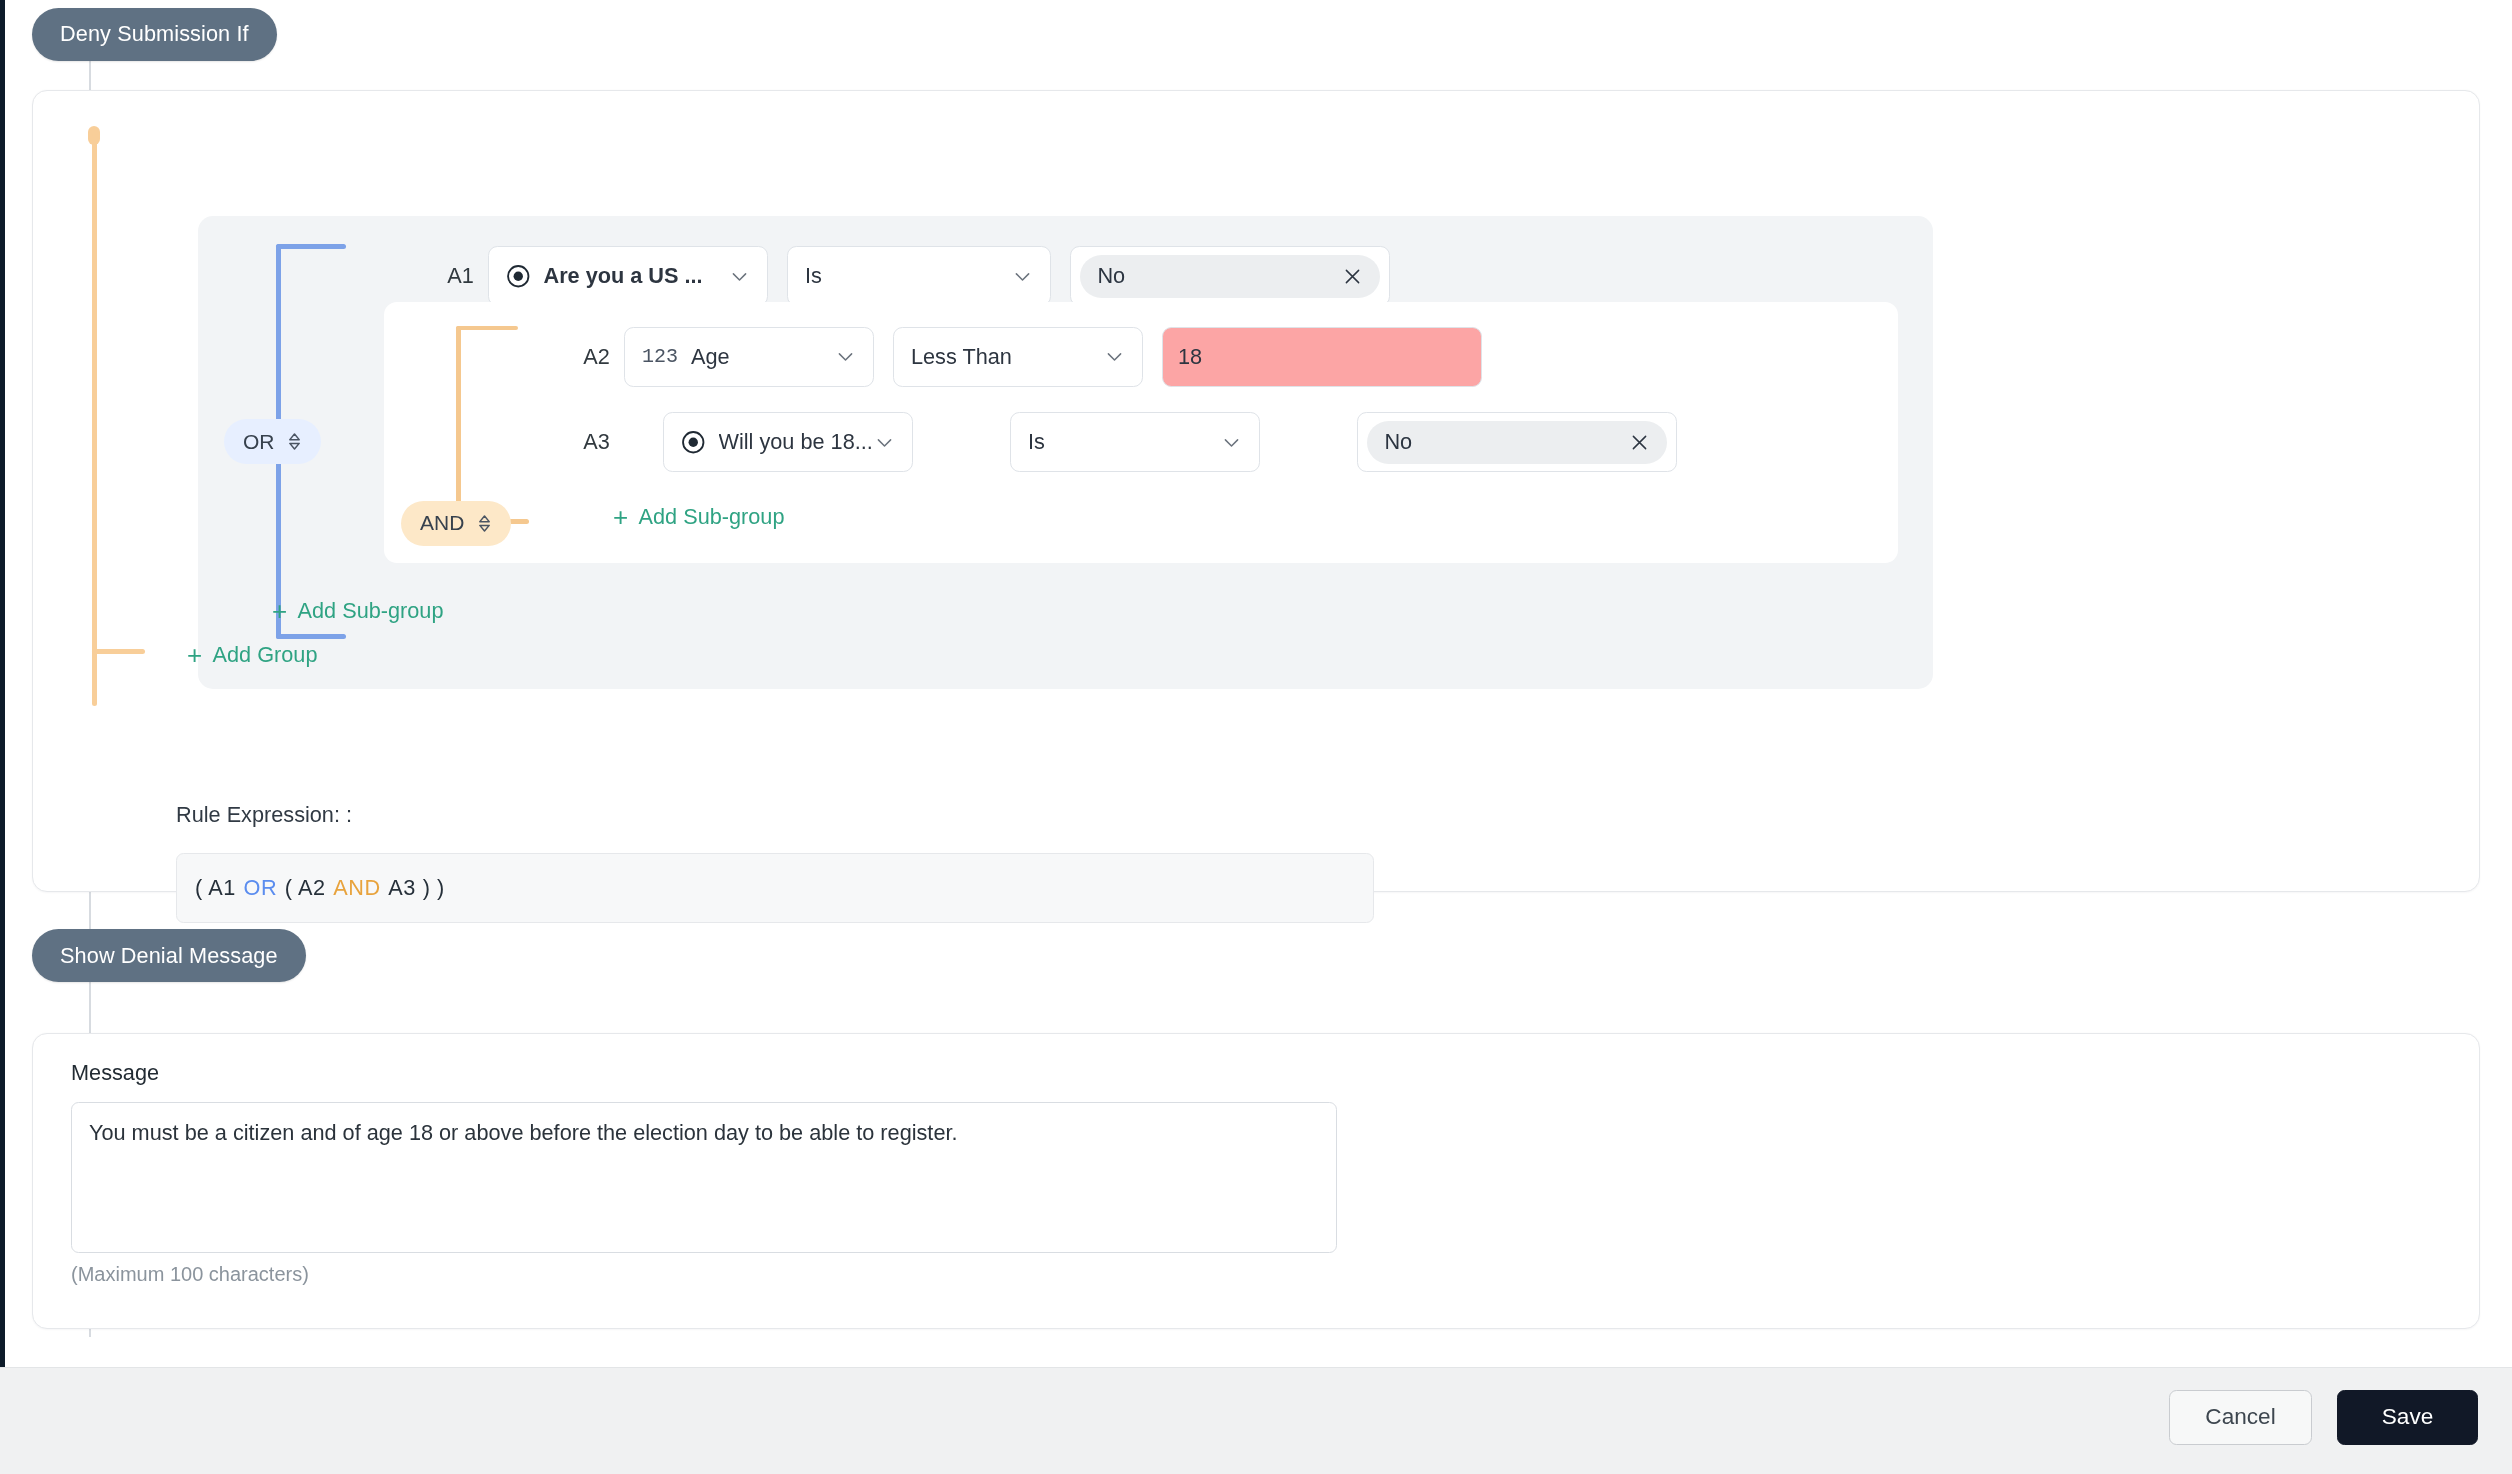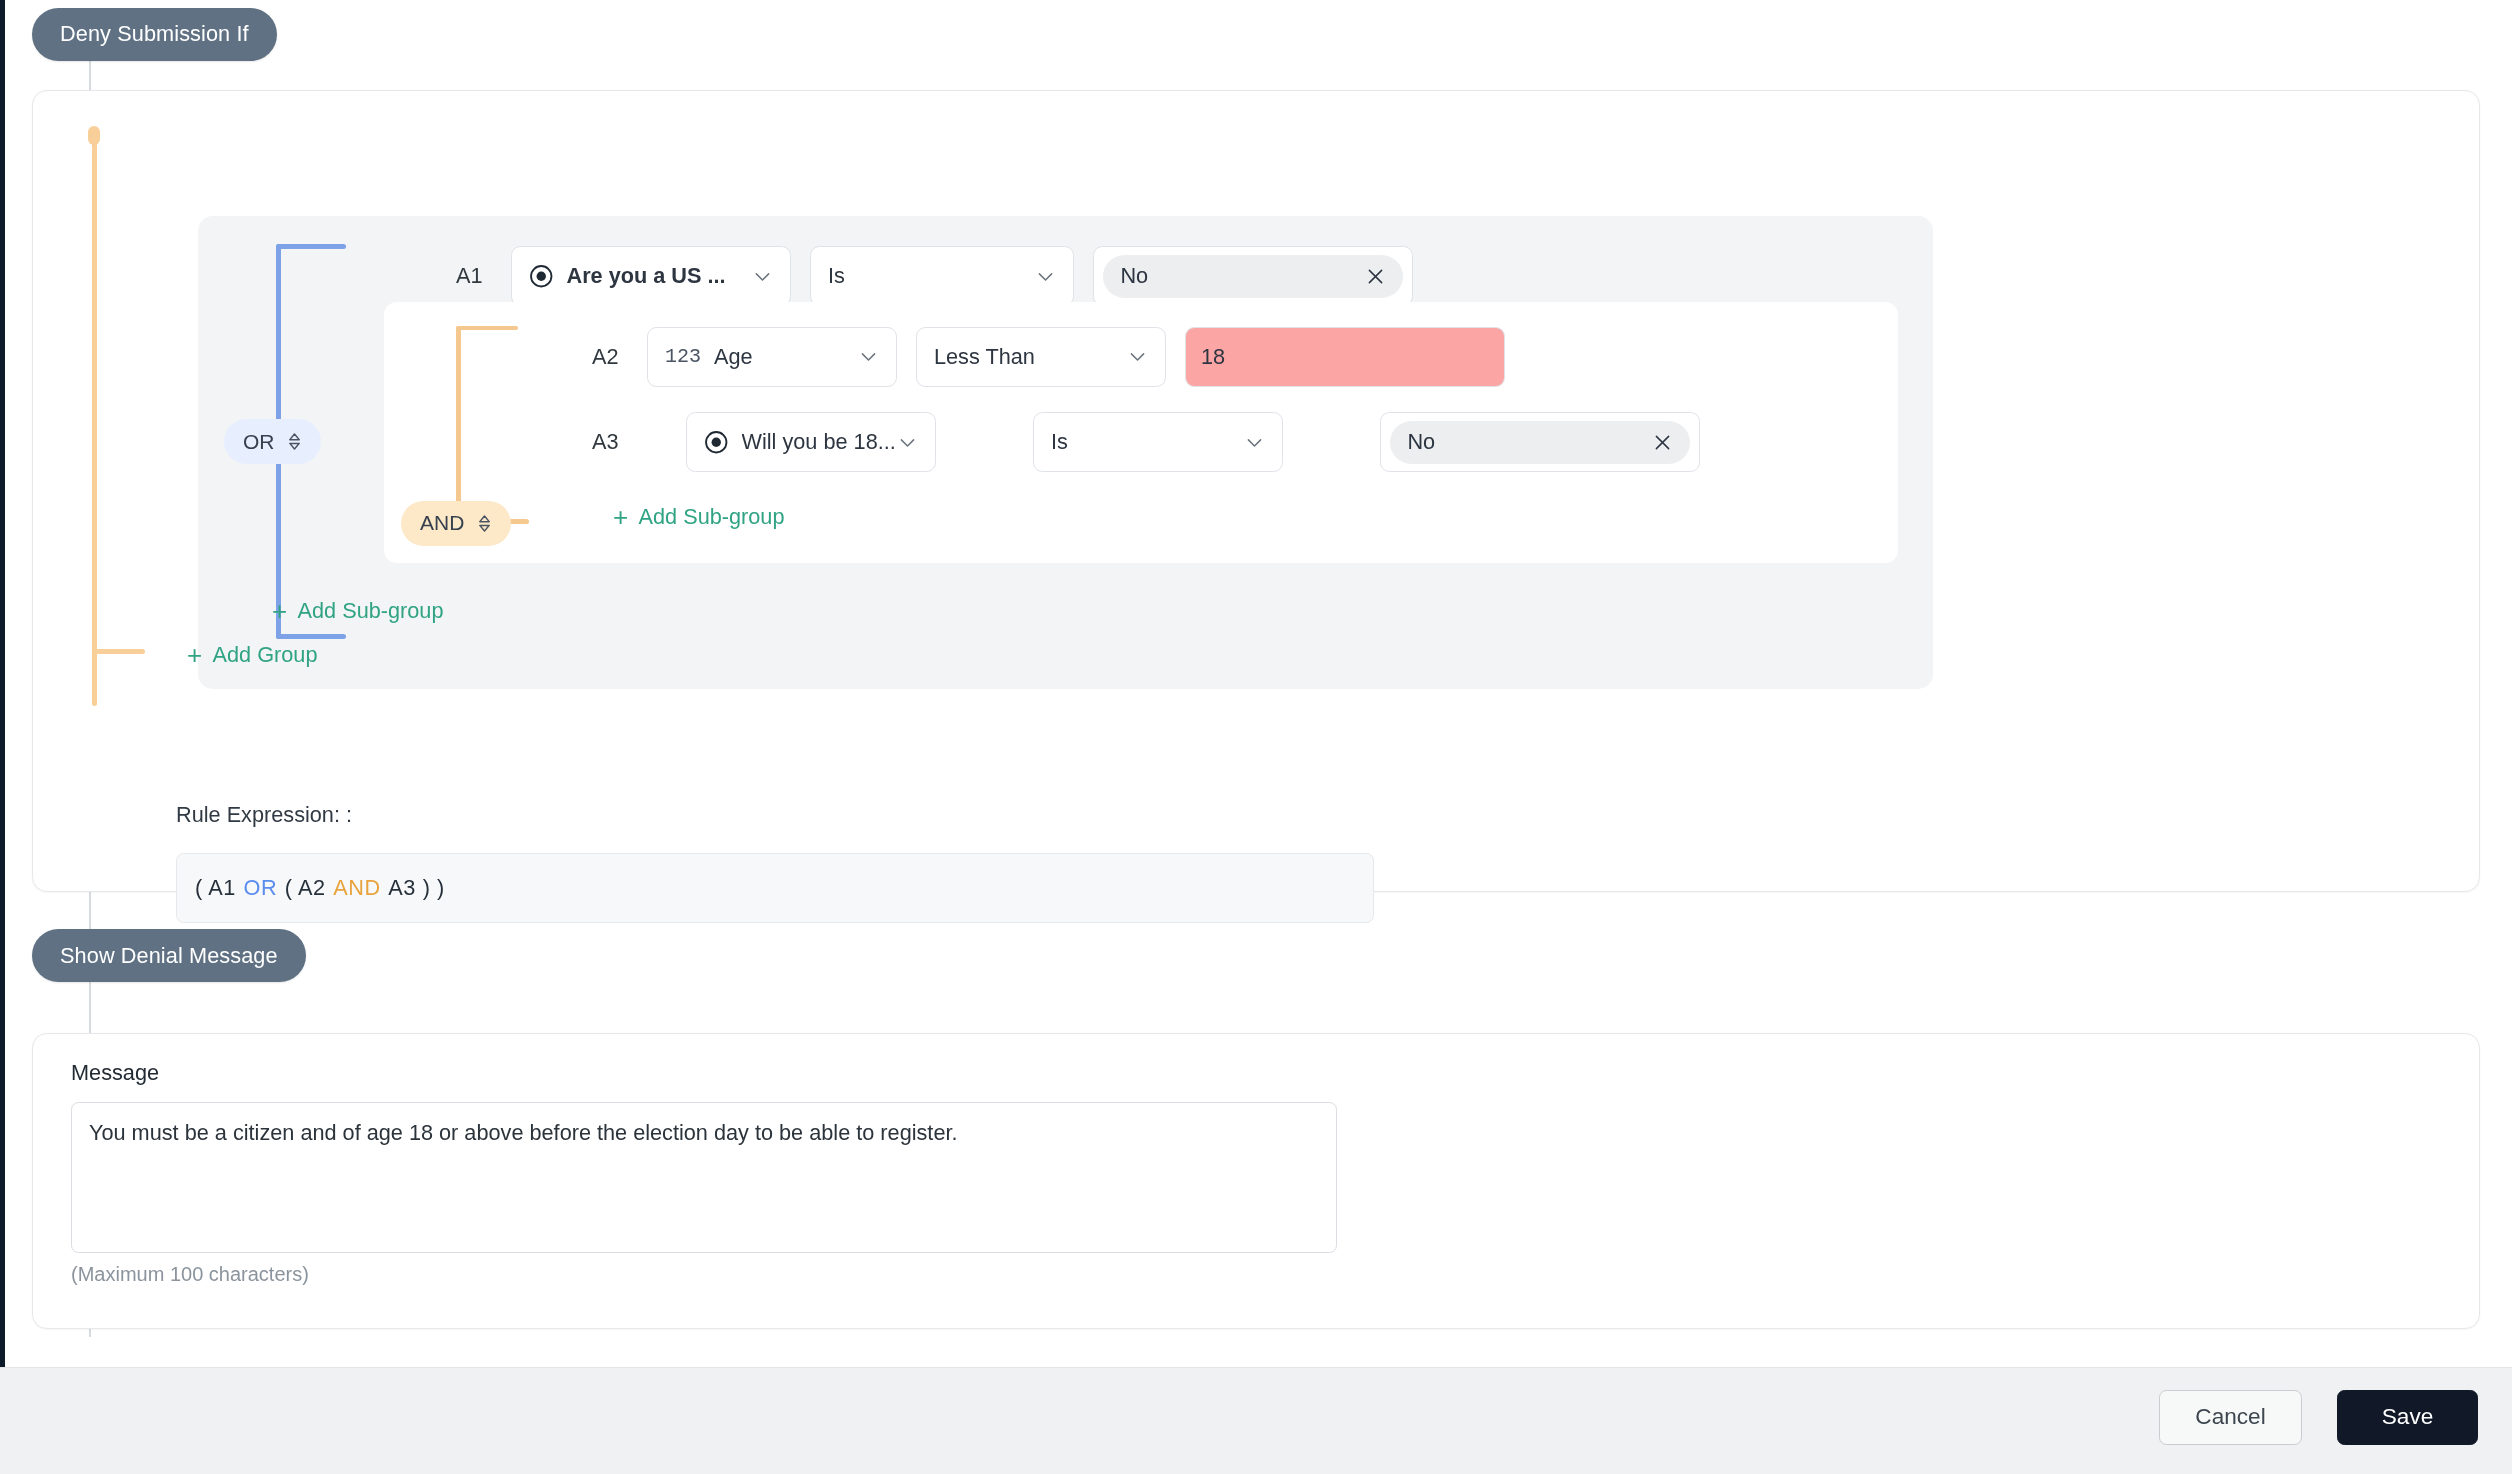--- a/index.html
+++ b/index.html
@@ -113,22 +113,21 @@
   .op-or  { background: #e7efff; left: -52px; top: 175px; }
   .op-and { background: #fde8c8; left: -55px; top: 175px; }
   .chev-updown { display:inline-block; width: 15px; height: 21px; }
 
   
   .cond-row { position: absolute; display: flex; align-items: center; gap: 0; }
   .cond-tag {
     width: 55px;
     font-size: 21.7px;
     color: #31393f;
-    text-align: left;
-    margin-left: 23px;
+    text-align: center;
   }
   .sel {
     height: 60px;
     background: #ffffff;
     border: 0.9px solid #dfe3e8;
     border-radius: 9.4px;
     display: flex;
     align-items: center;
     padding: 0 17px;
     font-size: 21.7px;
@@ -270,21 +269,21 @@
   
   #footer {
     position: absolute;
     left: 0; top: 1367px;
     width: 2512px; height: 107px;
     background: #f0f1f2;
     border-top: 0.9px solid #e3e5e7;
   }
   #footer .btns {
     position: absolute; right: 34px; top: 21.7px;
-    display: flex; gap: 35px; align-items: center;
+    display: flex; gap: 25px; align-items: center;
   }
   .btn {
     height: 55px;
     border-radius: 7.5px;
     display: inline-flex;
     align-items: center;
     justify-content: center;
     font-size: 22.6px;
     cursor: pointer;
   }

